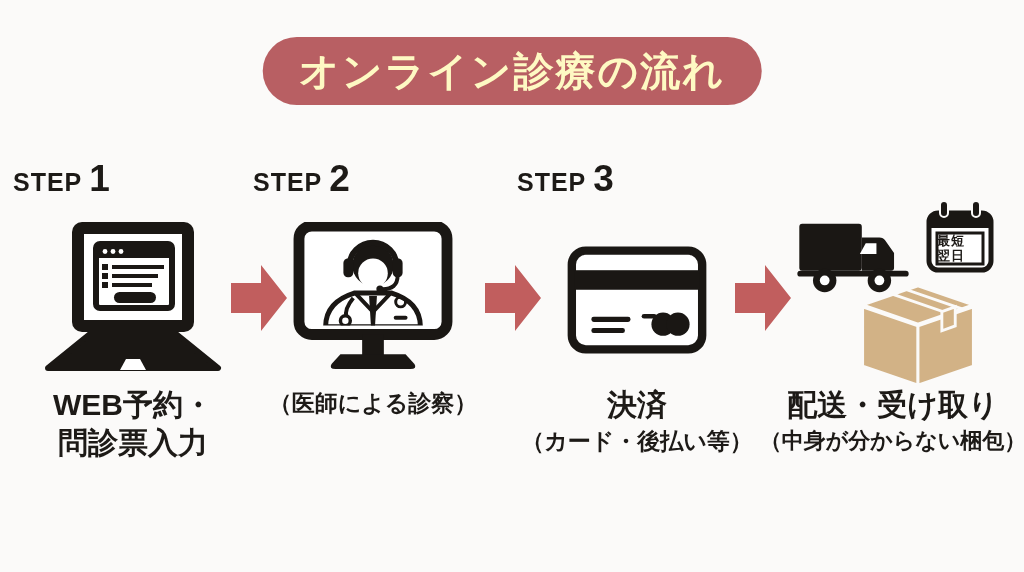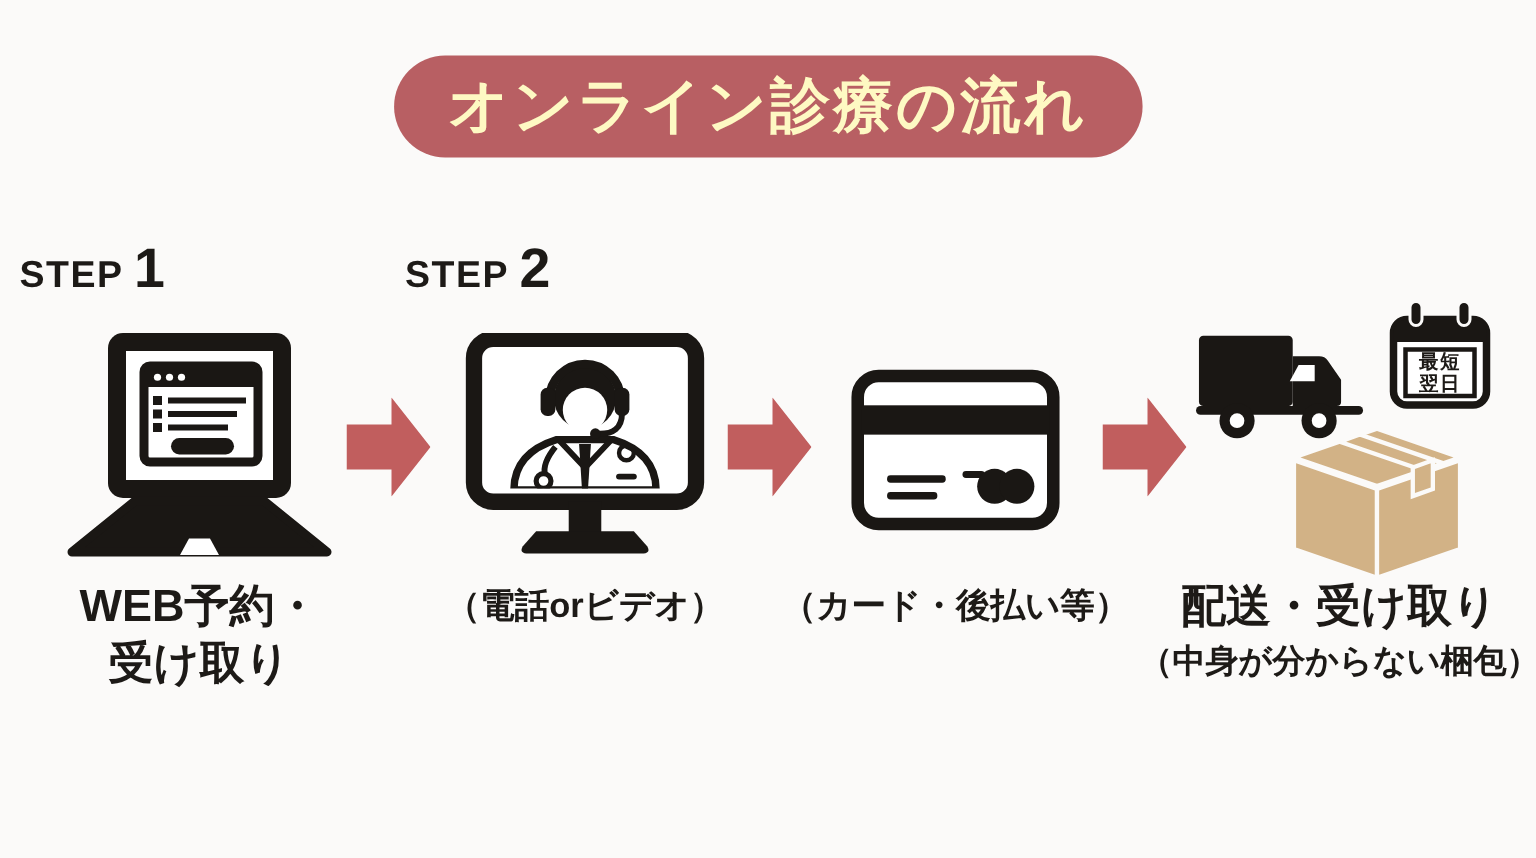--- a/index.html
+++ b/index.html
@@ -21,21 +21,21 @@
     background:var(--accent,#b85f63);
     color:#fef9c3;
     border-radius:36px;
     padding:11px 36px;
     font-size:40px;font-weight:800;letter-spacing:2px;
     line-height:1.15;white-space:nowrap;
   }
   
   .step-col{position:absolute;top:158px;width:240px;height:360px;}
   .step-col.c1{left:13px}
-  .step-col.c2{left:270px}
+  .step-col.c2{left:253px}
   .step-col.c3{left:517px}
   .step-col.c4{left:773px}
   .step-head{
     position:absolute;top:0;left:0;width:100%;
     text-align:left;font-weight:800;white-space:nowrap;
   }
   .step-head .w{font-size:25px;letter-spacing:1px;}
   .step-head .n{font-size:37px;margin-left:7px;}
   .icon-wrap{position:absolute;left:0;top:0;width:100%;height:230px;}
   .icon-abs{position:absolute;}
@@ -51,21 +51,21 @@
   .flow-arrow.a1{left:231px}
   .flow-arrow.a2{left:485px}
   .flow-arrow.a3{left:735px}
   .flow-arrow polygon{fill:var(--arrow,#c15e5e);}
   
   .cal-badge{
     position:absolute;left:152px;top:42px;width:70px;height:74px;
   }
   .cal-badge-text{
     position:absolute;left:12px;top:33px;width:46px;height:31px;
-    display:flex;flex-direction:column;align-items:center;justify-content:center;
+    display:flex;flex-direction:column;align-items:flex-start;justify-content:center;
     font-size:13px;font-weight:800;line-height:1.12;letter-spacing:1px;
   }
 </style>
 </head>
 <body>
 
 <div class="canvas">
 
   <div class="title-pill">オンライン診療の流れ</div>
 
@@ -88,21 +88,21 @@
           <rect x="74" y="54" width="46" height="4" fill="currentColor"></rect>
         <rect x="64" y="62" width="6" height="6" fill="currentColor"></rect>
           <rect x="74" y="63" width="40" height="4" fill="currentColor"></rect>
         <rect x="76" y="72" width="42" height="11" rx="5.5" fill="currentColor"></rect>
         <polygon points="10,148 52,114 138,114 180,148" fill="currentColor" stroke="currentColor" stroke-width="6" stroke-linejoin="round"></polygon>
         <polygon points="82,150 108,150 102,139 88,139" fill="#fff"></polygon>
       </svg>
     </div>
     <div class="caption">
       <div class="cap-main">WEB予約・</div>
-      <div class="cap-main">受け取り</div>
+      <div class="cap-main">問診票入力</div>
     </div>
   </div>
 
   <div class="step-col c2">
     <div class="step-head">
       <span class="w">STEP</span><span class="n">2</span>
     </div>
     <div class="icon-wrap">
       <svg class="icon-abs" style="left:36px;top:64px" width="168" height="150" viewBox="0 0 170 152">
         <defs>
@@ -125,37 +125,41 @@
           <path d="M65,77 q-9,11 -7,19" fill="none" stroke="currentColor" stroke-width="4"></path>
           <circle cx="57" cy="100" r="5" fill="#fff" stroke="currentColor" stroke-width="3.5"></circle>
           <circle cx="113" cy="81" r="5" fill="none" stroke="currentColor" stroke-width="3"></circle>
           <rect x="106" y="95" width="14" height="4" rx="2" fill="currentColor"></rect>
         </g>
         <rect x="74" y="114" width="22" height="22" fill="currentColor"></rect>
         <path d="M52,134 h66 l9,10 q3,5 -4,5 h-76 q-7,0 -4,-5 Z" fill="currentColor"></path>
       </svg>
     </div>
     <div class="caption">
-      <div class="cap-sub">（電話orビデオ）</div>
+      <div class="cap-sub">（医師による診察）</div>
     </div>
   </div>
 
   <div class="step-col c3">
+    <div class="step-head">
+      <span class="w">STEP</span><span class="n">3</span>
+    </div>
     <div class="icon-wrap">
       <svg class="icon-abs" style="left:50px;top:88px" width="140" height="108" viewBox="0 0 150 116">
         <rect x="5" y="5" width="140" height="106" rx="15" fill="#fff" stroke="currentColor" stroke-width="9"></rect>
         <rect x="8" y="26" width="134" height="21" fill="currentColor"></rect>
         <rect x="26" y="76" width="42" height="5.5" rx="2.5" fill="currentColor"></rect>
         <rect x="80" y="73" width="16" height="5" rx="2.5" fill="currentColor"></rect>
         <rect x="26" y="88" width="36" height="5.5" rx="2.5" fill="currentColor"></rect>
         <circle cx="103" cy="84" r="12.5" fill="currentColor"></circle>
         <circle cx="119" cy="84" r="12.5" fill="currentColor"></circle>
       </svg>
     </div>
     <div class="caption">
+      <div class="cap-main">決済</div>
       <div class="cap-sub">（カード・後払い等）</div>
     </div>
   </div>
 
   <div class="step-col c4">
     <div class="icon-wrap">
       <svg class="icon-abs" style="left:22px;top:58px" width="118" height="84" viewBox="0 0 120 86">
         <rect x="4" y="8" width="64" height="48" rx="3" fill="currentColor"></rect>
         <path d="M68,22 h18 q4,0 6,3 l9,13 v15 q0,3 -3,3 h-30 Z" fill="currentColor"></path>
         <path d="M72,28 h11 v11 h-17 Z" fill="#fff"></path>

